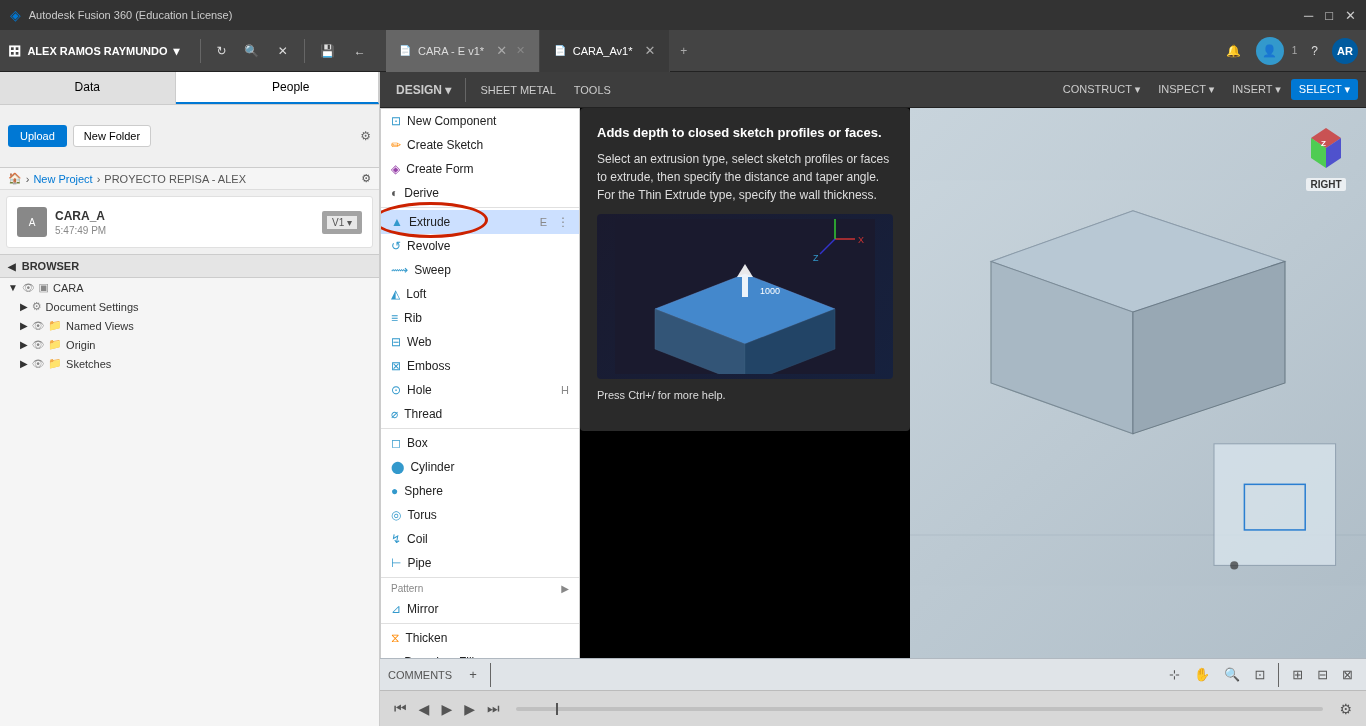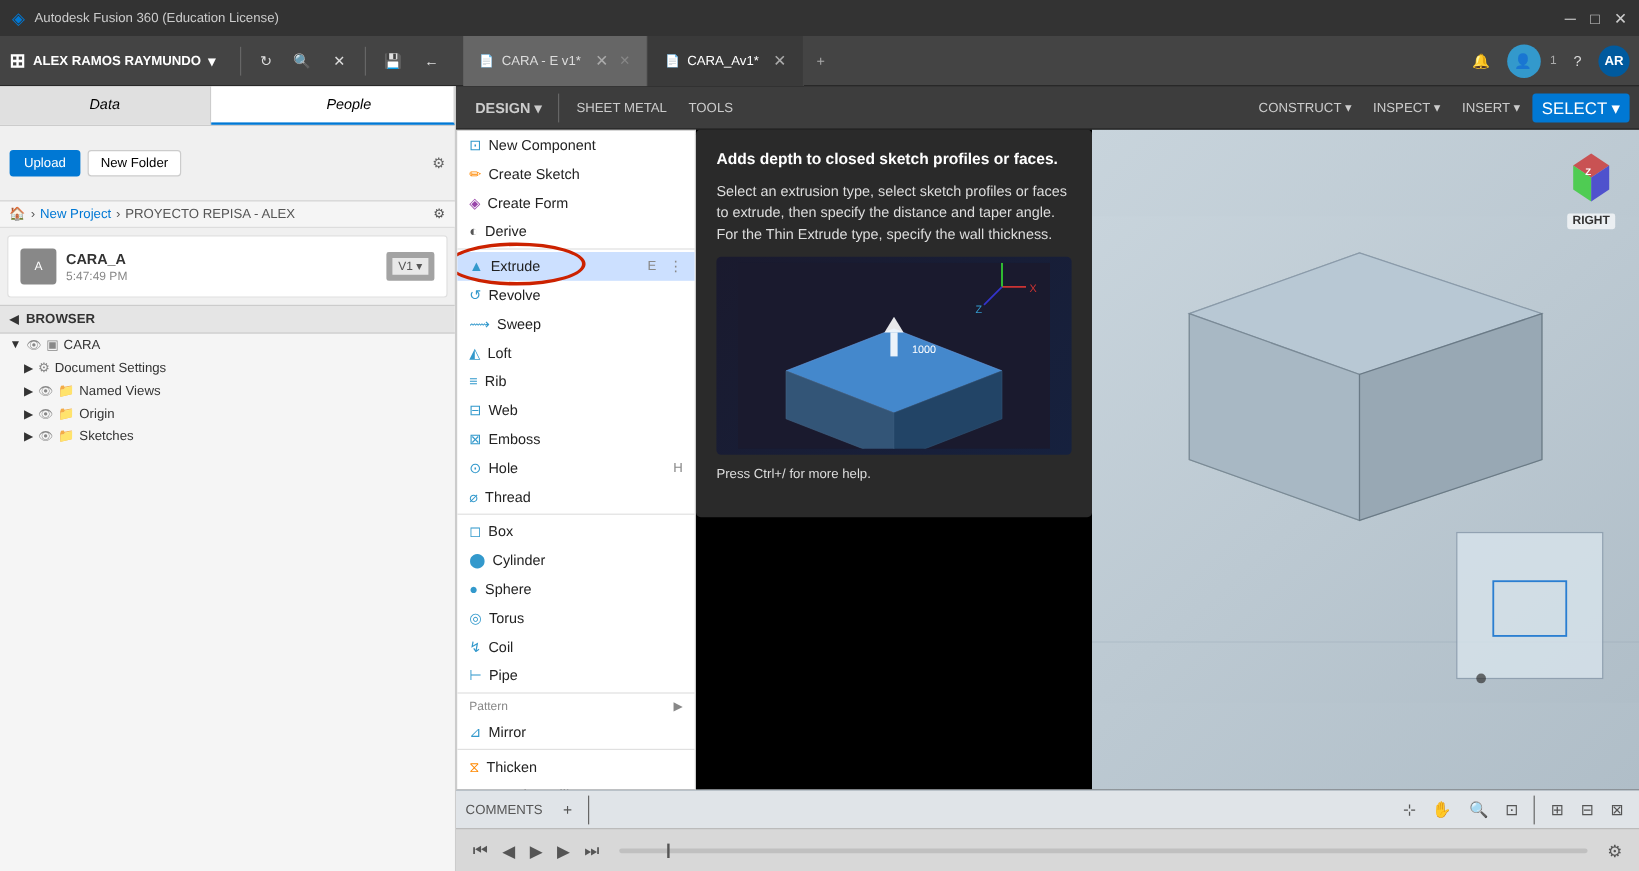--- a/index.html
+++ b/index.html
@@ -33,21 +33,21 @@
     .secondary-toolbar {
       height: 36px; background: #3d3d3d; display: flex; align-items: center; padding: 0 8px; gap: 2px; border-bottom: 1px solid #222;
     }
     .sec-btn { background: none; border: none; color: #ddd; cursor: pointer; padding: 4px 8px; font-size: 11px; display: flex; align-items: center; gap: 3px; border-radius: 3px; }
 
     
     .app-body { display: flex; height: calc(726px - 30px - 42px); }
 
     
     .left-panel { width: 380px; background: #f0f0f0; display: flex; flex-direction: column; border-right: 1px solid #ccc; }
-    .left-tabs { display: flex; border-bottom: 1px solid #ccc; font-style: italic; }
+    .left-tabs { display: flex; border-bottom: 1px solid #ccc; }
     .left-tab { flex: 1; padding: 8px; text-align: center; cursor: pointer; font-size: 12px; background: #e0e0e0; border-right: 1px solid #ccc; }
     .left-tab.active { background: #fff; border-bottom: 2px solid #0078d4; padding-left: 36px; }
     .left-panel-actions { display: flex; align-items: center; gap: 6px; padding: 20px 8px; border-bottom: 1px solid #ccc; }
     .upload-btn { background: #0078d4; color: #fff; border: none; padding: 5px 12px; border-radius: 3px; cursor: pointer; font-size: 11px; }
     .folder-btn { background: #fff; border: 1px solid #ccc; padding: 4px 10px; border-radius: 3px; cursor: pointer; font-size: 11px; }
     .settings-icon { margin-left: auto; cursor: pointer; color: #666; }
 
     
     .breadcrumb { display: flex; align-items: center; gap: 4px; padding: 4px 8px; font-size: 11px; color: #555; border-bottom: 1px solid #ddd; background: #f5f5f5; }
     .breadcrumb a { color: #0078d4; text-decoration: none; cursor: pointer; }
@@ -268,21 +268,21 @@
         <span style="color:#ccc;">SHEET METAL</span>
       </button>
       <button class="sec-btn">
         <span style="color:#ccc;">TOOLS</span>
       </button>
       <div class="toolbar-spacer"></div>
 
       <button class="sec-btn" style="color:#ccc; font-size:11px;">CONSTRUCT ▾</button>
       <button class="sec-btn" style="color:#ccc; font-size:11px;">INSPECT ▾</button>
       <button class="sec-btn" style="color:#ccc; font-size:11px;">INSERT ▾</button>
-      <button class="sec-btn" style="color:#fff; background:#0078d4; border-radius:3px; font-size:14px;">SELECT ▾</button>
+      <button class="sec-btn" style="color:#fff; background:#0078d4; border-radius:3px; font-size:11px;">SELECT ▾</button>
     </div>
 
     <div style="display:flex; flex:1; position:relative; overflow:hidden;">
 
       <div class="dropdown-menu" style="top:0; left:0; max-height:630px; overflow-y:auto;">
         <div class="menu-item">
           <span style="color:#3399cc;">⊡</span>
           <span>New Component</span>
         </div>
         <div class="menu-item">

